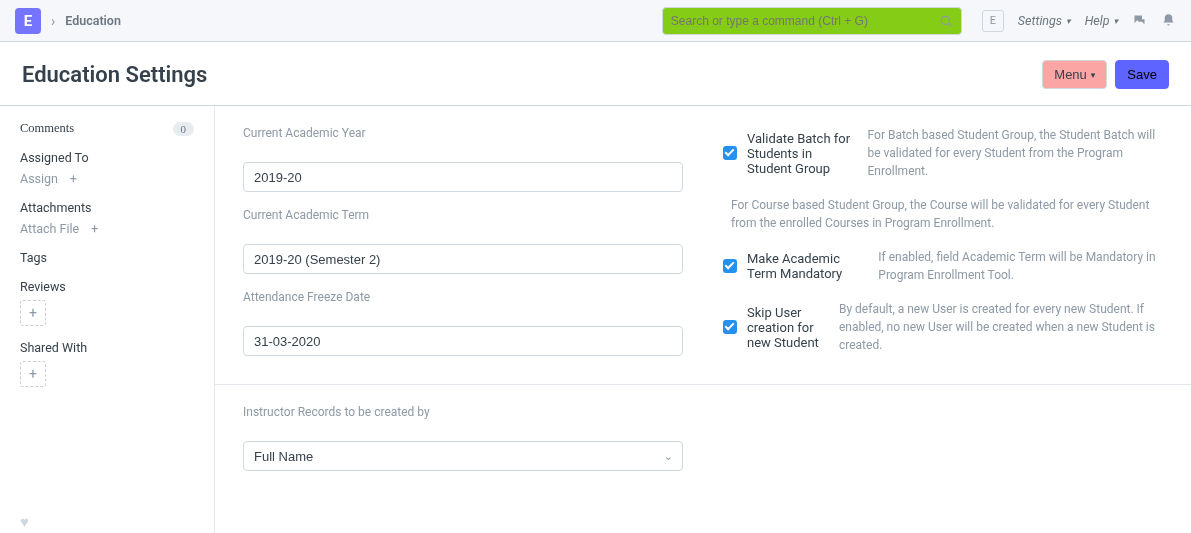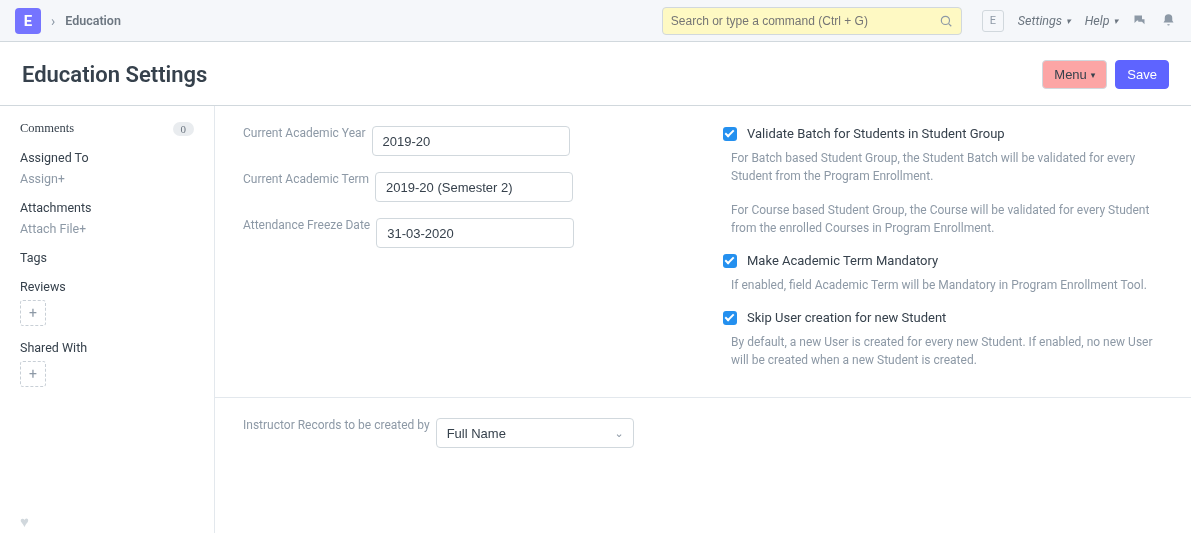--- a/index.html
+++ b/index.html
@@ -4,55 +4,55 @@
 <style>
 * { box-sizing: border-box; margin: 0; padding: 0; }
 body { font-family: -apple-system, BlinkMacSystemFont, "Segoe UI", Roboto, sans-serif; font-size: 13px; color: #36414c; background: #fff; }
 
 .navbar { display: flex; align-items: center; height: 42px; border-bottom: 1px solid #d1d8dd; padding: 0 15px; background: #f5f7fa; }
 .nav-left { display: flex; align-items: center; gap: 10px; }
 .logo { width: 26px; height: 26px; background: #7574ff; border-radius: 4px; color: #fff; display: flex; align-items: center; justify-content: center; font-weight: bold; font-size: 15px; }
 .chevron { color: #8d99a6; font-size: 14px; }
 .breadcrumb-text { color: #6c7680; font-weight: 600; font-size: 12.5px; }
 .nav-center { margin-left: auto; margin-right: 20px; }
-.search-box { width: 300px; height: 28px; border: 1px solid #d1d8dd; border-radius: 4px; background: #fef9c3; display: flex; align-items: center; padding: 0 8px; }
+.search-box { width: 300px; height: 28px; border: 1px solid #d1d8dd; border-radius: 4px; background: #84cc16; display: flex; align-items: center; padding: 0 8px; }
 .search-box input { border: none; outline: none; flex: 1; font-size: 12px; background: transparent; }
 .search-icon-svg { width: 14px; height: 14px; stroke: #8d99a6; fill: none; stroke-width: 2; }
 .nav-right { display: flex; align-items: center; gap: 14px; color: #6c7680; }
 .wsbox { width: 22px; height: 22px; border: 1px solid #d1d8dd; border-radius: 3px; display: flex; align-items: center; justify-content: center; font-size: 11px; color: #8d99a6; }
 .nav-link { color: #6c7680; font-size: 12.5px; cursor: pointer; display: inline-flex; align-items: center; gap: 4px; font-style: italic; }
 .caret { font-size: 9px; }
 .nav-icon { width: 15px; height: 15px; fill: #8d99a6; }
 
 .page-head { display: flex; align-items: center; padding: 18px 22px 16px; }
 .page-title { font-size: 22px; font-weight: 600; color: #36414c; }
 .page-actions { margin-left: auto; display: flex; gap: 8px; }
 .btn { padding: 6px 11px; border-radius: 4px; font-size: 13px; border: 1px solid #d1d8dd; background: #fca5a5; color: #36414c; cursor: pointer; display: inline-flex; align-items: center; gap: 4px; }
-.btn-primary { background: #5e64ff; color: #ffffff; border-color: #5e64ff; }
+.btn-primary { background: #5e64ff; color: #000000; border-color: #5e64ff; }
 
 .layout { display: flex; border-top: 1px solid #d1d8dd; }
 .sidebar { width: 215px; border-right: 1px solid #e3e8ed; padding: 15px 20px; display: flex; flex-direction: column; gap: 14px; min-height: 440px; position: relative; }
 .sb-row { display: flex; align-items: center; justify-content: space-between; font-size: 12.5px; color: #36414c; font-family: Liberation Serif, serif; }
-.sb-link { color: #8d99a6; font-size: 12.5px; display: inline-flex; align-items: center; gap: 0; cursor: pointer; }
+.sb-link { color: #8d99a6; font-size: 12.5px; display: inline-flex; align-items: center; gap: 12px; cursor: pointer; }
 .plus { font-size: 12px; color: #8d99a6; }
 .badge { background: #e9ecef; border-radius: 10px; padding: 1px 8px; font-size: 11px; color: #6c7680; }
 .sb-label { font-size: 12.5px; color: #36414c; }
 .dash-box { width: 26px; height: 26px; border: 1px dashed #c8cfd6; border-radius: 3px; display: flex; align-items: center; justify-content: center; color: #8d99a6; cursor: pointer; font-size: 14px; }
 .heart { position: absolute; bottom: 15px; left: 20px; color: #d1d8dd; font-size: 15px; }
 
 .form-area { flex: 1; }
 .form-section { display: flex; padding: 20px 28px 28px; gap: 40px; border-bottom: 1px solid #e3e8ed; }
 .form-col { flex: 1; display: flex; flex-direction: column; gap: 16px; max-width: 440px; }
-.field { display: flex; flex-direction: row; gap: 6px; }
+.field { display: flex; flex-direction: column; gap: 22px; }
 .field-label { font-size: 12px; color: #8d99a6; }
 .field-input { height: 30px; border: 1px solid #d1d8dd; border-radius: 4px; padding: 0 10px; font-size: 13px; color: #36414c; background: #fff; outline: none; }
 .select-wrap { position: relative; }
 .select-caret { position: absolute; right: 10px; top: 50%; transform: translateY(-50%); pointer-events: none; color: #8d99a6; font-size: 11px; }
 
-.check-item { display: flex; flex-direction: column; gap: 8px; }
+.check-item { display: flex; flex-direction: row; gap: 0; }
 .check-row { display: flex; align-items: center; gap: 10px; }
 .checkbox { width: 14px; height: 14px; border-radius: 3px; background: #2490ef; position: relative; flex-shrink: 0; cursor: pointer; }
 .checkbox::after { content: ""; position: absolute; left: 4px; top: 1px; width: 3px; height: 7px; border: solid #fff; border-width: 0 2px 2px 0; transform: rotate(45deg); }
 .check-label { font-size: 13px; color: #36414c; }
 .check-desc { font-size: 12px; color: #8d99a6; margin-left: 8px; line-height: 1.5; }
 </style>
 </head>
 <body>
 
 <div class="navbar">

